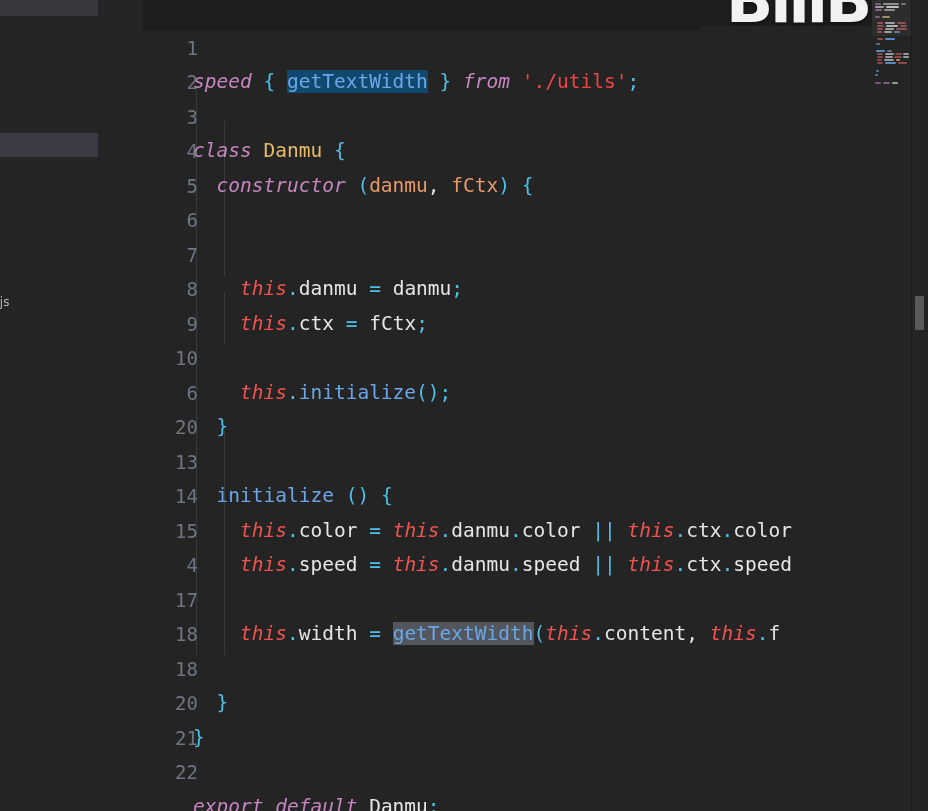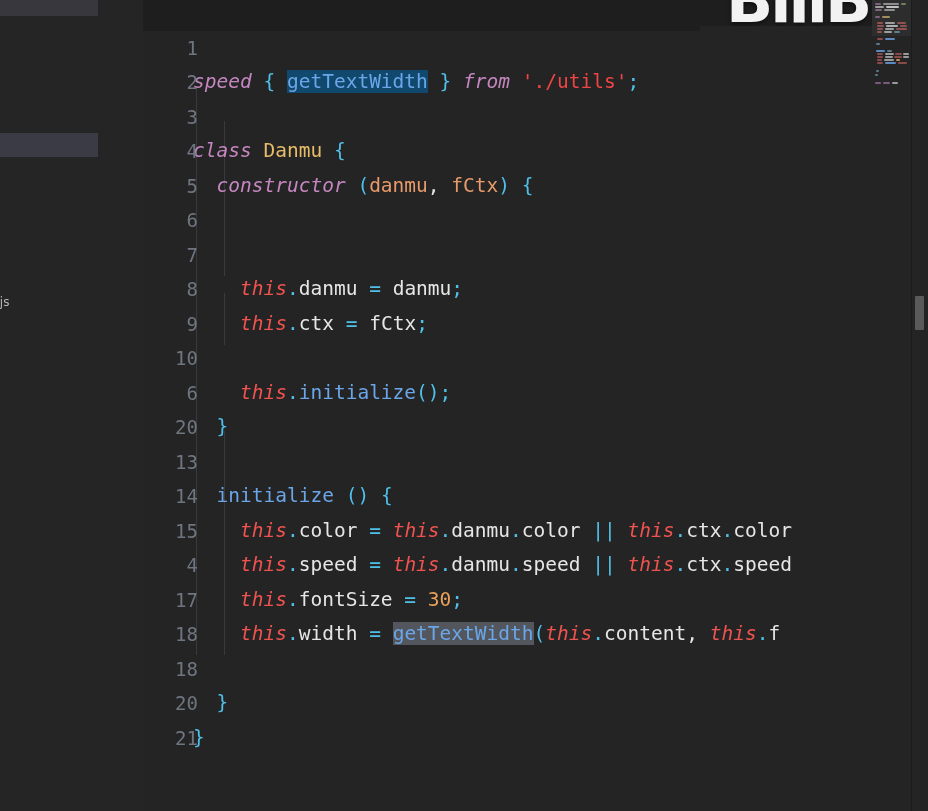--- a/index.html
+++ b/index.html
@@ -200,21 +200,20 @@
         <span class="ltext">    <span class="thisk">this</span><span class="punc">.</span><span class="plain">color</span> <span class="punc">=</span> <span class="thisk">this</span><span class="punc">.</span><span class="plain">danmu</span><span class="punc">.</span><span class="plain">color</span> <span class="punc">||</span> <span class="thisk">this</span><span class="punc">.</span><span class="plain">ctx</span><span class="punc">.</span><span class="plain">color</span></span>
       </div>
 
       <div class="line" style="top:479px;">
         <span class="lnum">15</span>
         <span class="ltext">    <span class="thisk">this</span><span class="punc">.</span><span class="plain">speed</span> <span class="punc">=</span> <span class="thisk">this</span><span class="punc">.</span><span class="plain">danmu</span><span class="punc">.</span><span class="plain">speed</span> <span class="punc">||</span> <span class="thisk">this</span><span class="punc">.</span><span class="plain">ctx</span><span class="punc">.</span><span class="plain">speed</span></span>
       </div>
 
       <div class="line" style="top:513.5px;">
         <span class="lnum">4</span>
-        <span class="ltext">    <span class="thisk">this</span><span class="punc">.</span><span class="plain">fontSize</span> <span class="punc">=</span> <span class="num">30</span><span class="punc">;</span></span>
       </div>
 
       <div class="line" style="top:548px;">
         <span class="lnum">17</span>
         <span class="ltext">    <span class="thisk">this</span><span class="punc">.</span><span class="plain">width</span> <span class="punc">=</span> <span class="occ fn">getTextWidth</span><span class="punc">(</span><span class="thisk">this</span><span class="punc">.</span><span class="plain">content</span><span class="plain">,</span> <span class="thisk">this</span><span class="punc">.</span><span class="plain">f</span></span>
       </div>
 
       <div class="line" style="top:582.5px;">
         <span class="lnum">18</span>
         <span class="ltext"></span>
@@ -228,20 +227,24 @@
       <div class="line" style="top:651.5px;">
         <span class="lnum">20</span>
         <span class="ltext"><span class="punc">}</span></span>
       </div>
 
       <div class="line" style="top:686px;">
         <span class="lnum">21</span>
         <span class="ltext"></span>
       </div>
 
+      <div class="line" style="top:720.5px;">
+        <span class="lnum">22</span>
+        <span class="ltext"><span class="kw">export</span> <span class="kw">default</span> <span class="plain">Danmu</span><span class="punc">;</span></span>
+      </div>
 
     </div>
   </div>
 
   <div class="watermark">BiliBili</div>
   <div class="wm-mask"></div>
 
   <div class="minimap">
     <div class="mm-line" style="left:3px;  top:3px;  width:6px;  background:#7a5a7a;"></div>
     <div class="mm-line" style="left:11px; top:3px;  width:16px; background:#8a8a8a;"></div>

